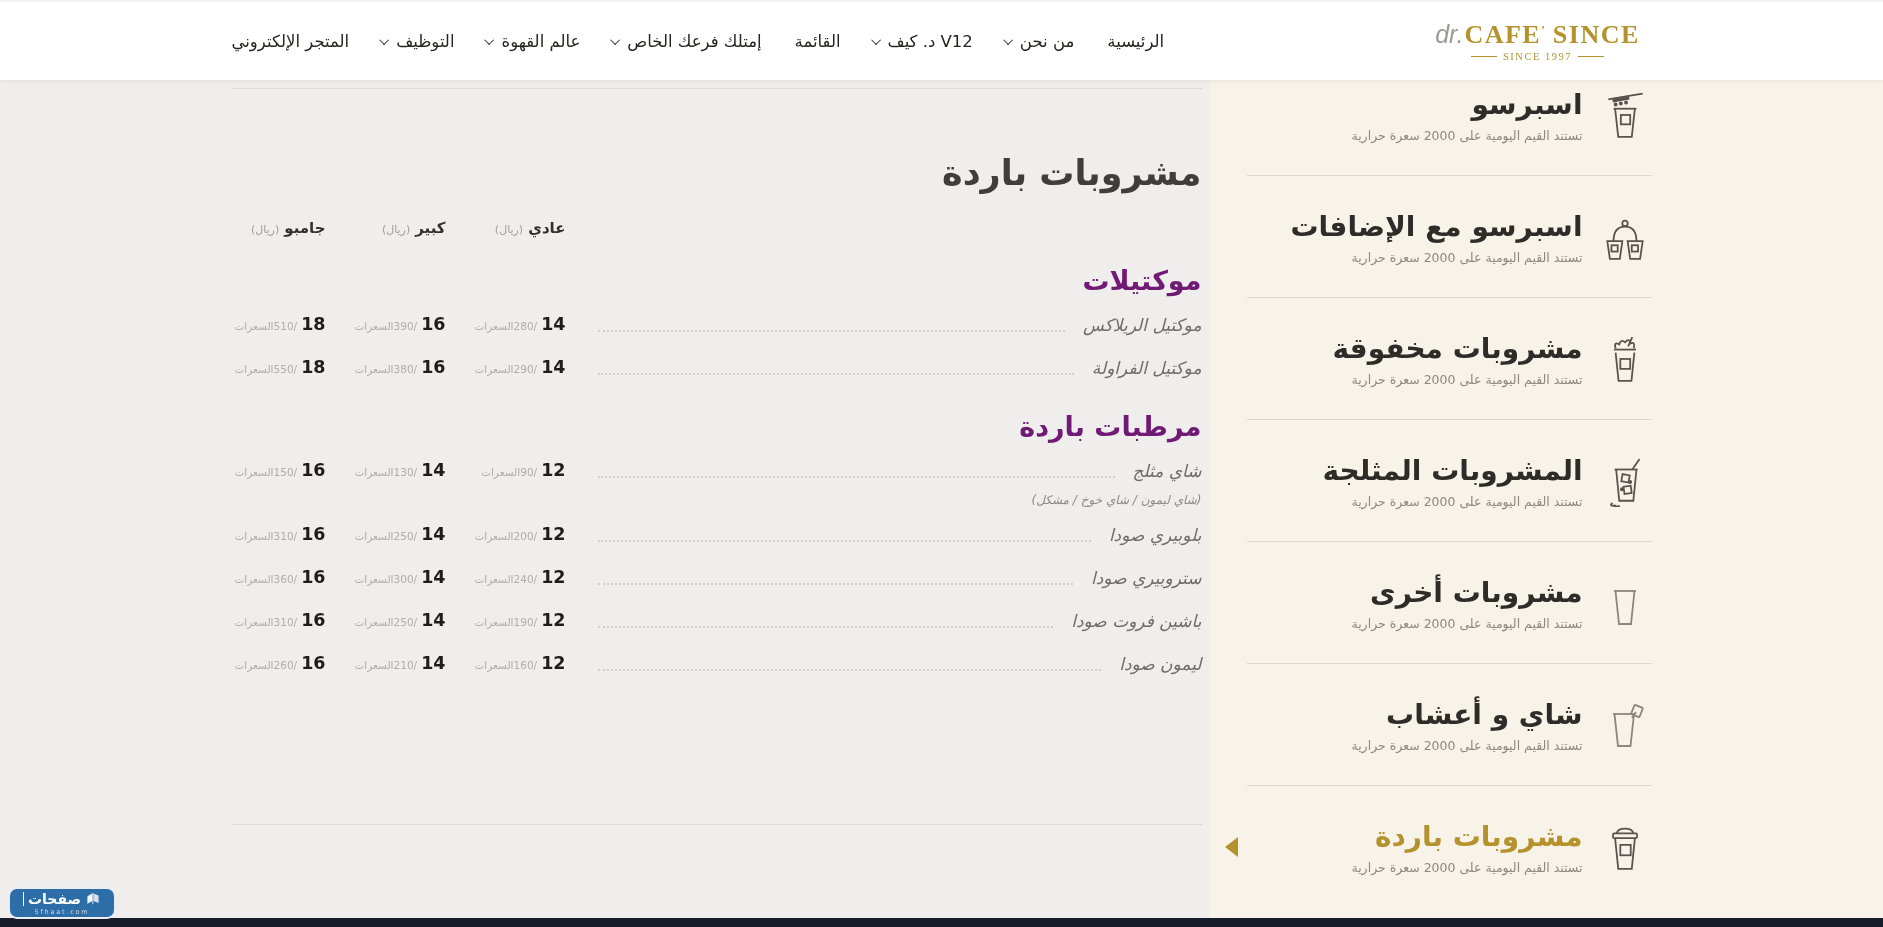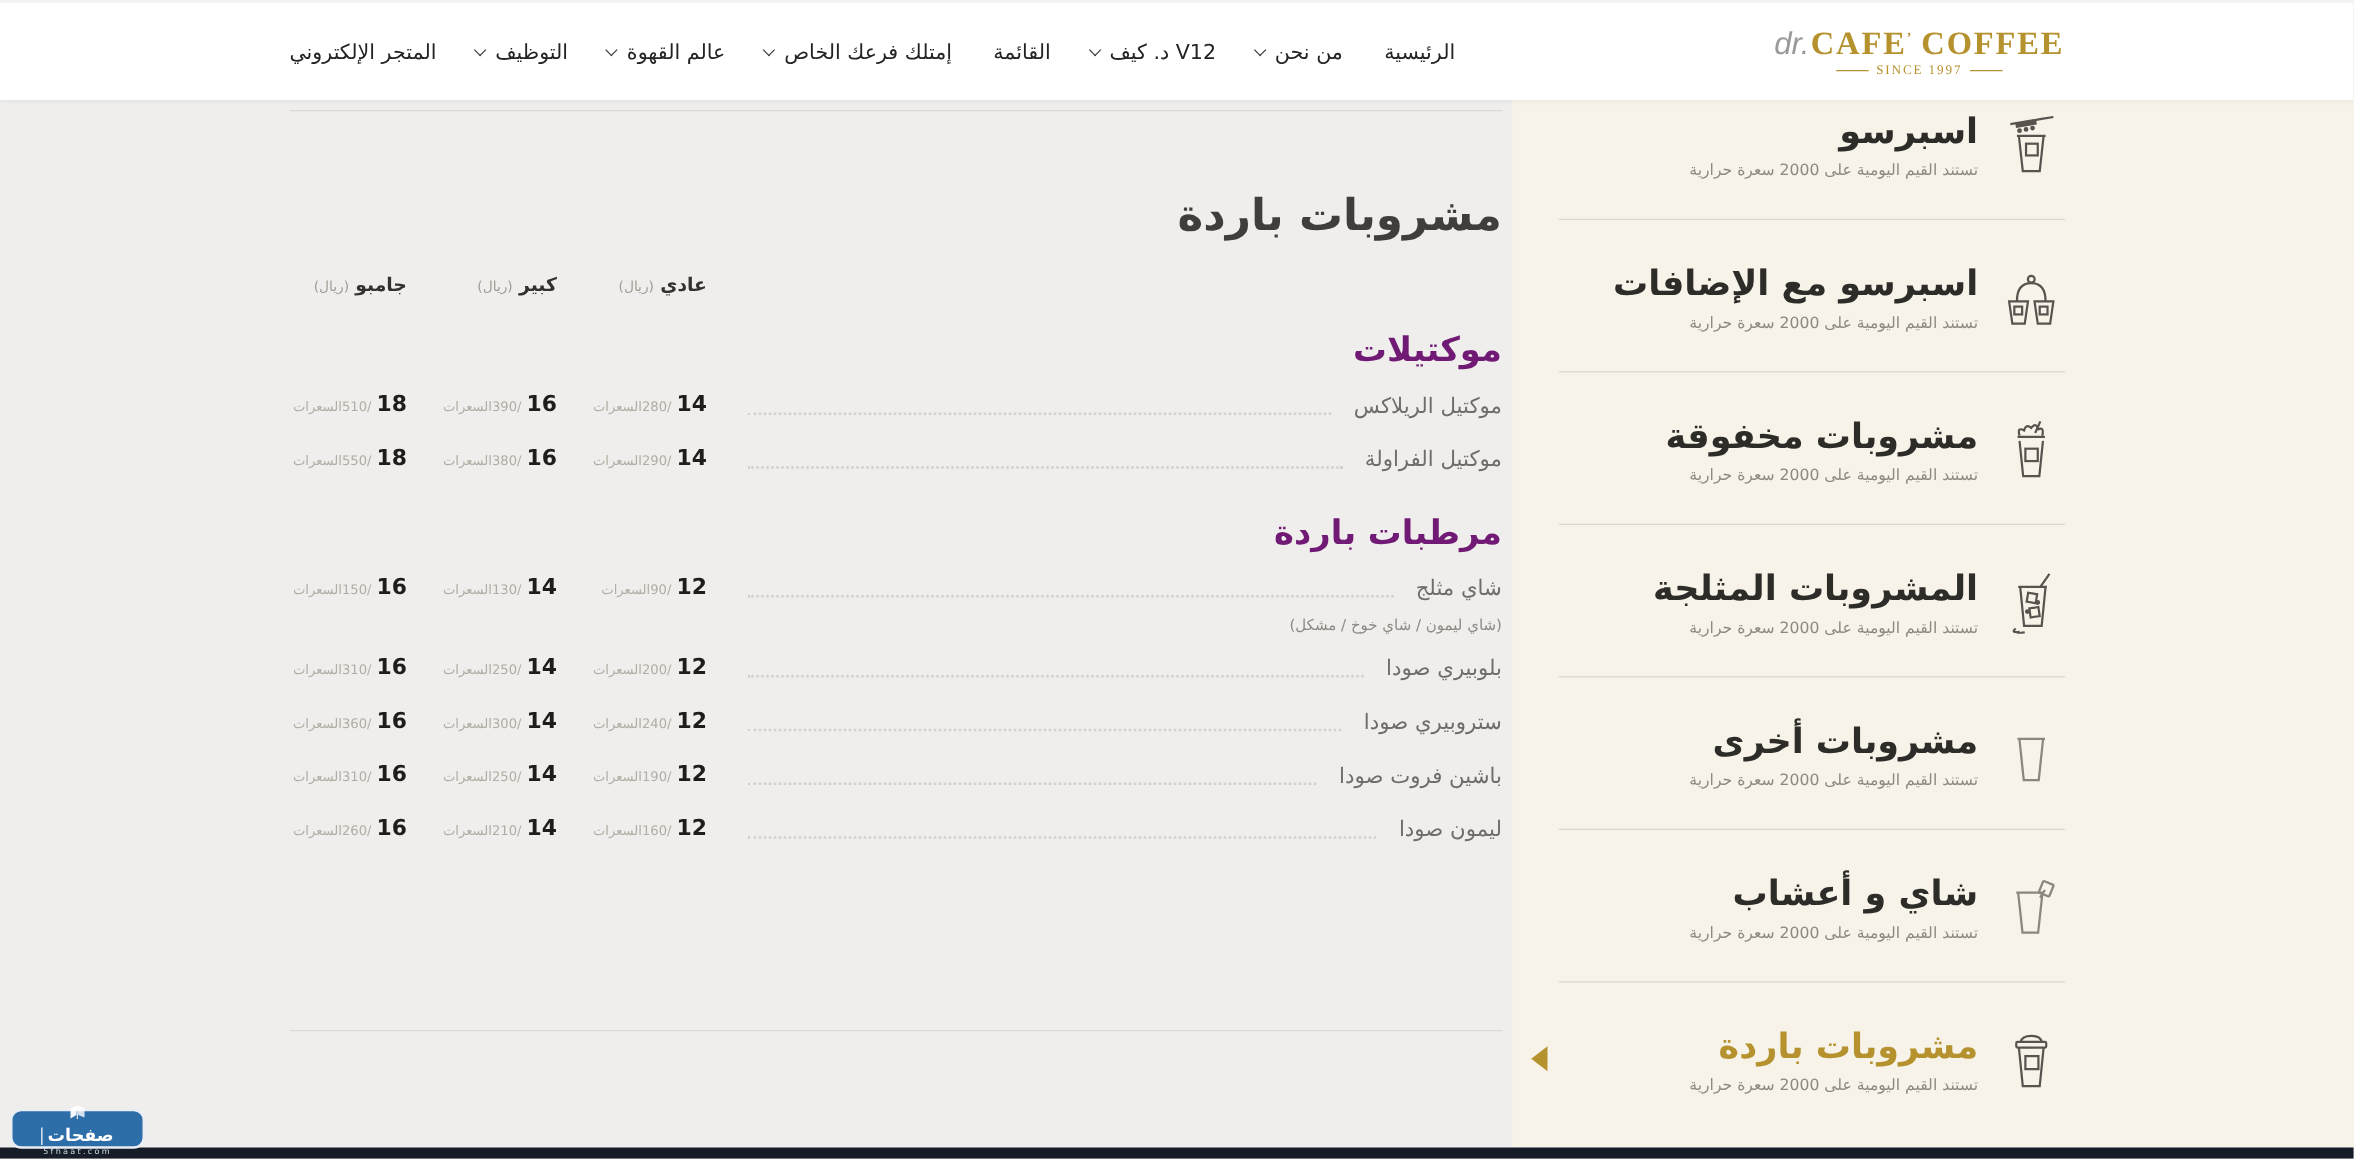--- a/index.html
+++ b/index.html
@@ -62,50 +62,50 @@
   .size-header { margin-top: 26px; display: grid; grid-template-columns: 1fr 120px 120px 120px; }
   .sh-cell { display: flex; align-items: baseline; gap: 5px; padding-right: 26px; }
   .sh-cell.spacer { padding: 0; }
   .sh-name { font-size: 15px; font-weight: bold; color: #34312d; }
   .sh-unit { font-size: 11px; color: #a29d94; margin-left: 22px; }
 
   .section-heading { font-size: 27px; font-weight: bold; color: #701a75; text-align: right; margin-top: 28px; }
   .section-note { font-size: 13px; color: #8d8983; text-align: right; margin-top: 8px; }
   .rows { margin-top: 14px; }
   .menu-row { display: grid; grid-template-columns: 1fr 120px 120px 120px; align-items: start; margin-bottom: 13px; }
-  .name-cell { min-height: 30px; }
+  .name-cell { min-height: 30px; font-style: italic; }
   .name-line { display: flex; align-items: center; min-height: 30px; }
   .item-name { font-size: 17px; color: #6f6d69; white-space: nowrap; }
   .dots { flex: 1; border-bottom: 2px dotted #d3d0ca; align-self: flex-end; margin: 0 18px 8px 6px; }
   .item-note { font-size: 12px; color: #8d8983; text-align: right; margin-top: 7px; }
   .price-cell { display: flex; align-items: baseline; gap: 4px; padding-right: 26px; padding-top: 4px; height: 30px; }
   .price-num { font-size: 17.5px; font-weight: bold; color: #1e1d1b; }
   .price-cal { font-size: 10.5px; color: #b2ada4; }
 
   
   .footer-strip { position: absolute; left: 0; right: 0; bottom: 0; height: 9px; background: #161d29; }
   .badge { position: absolute; left: 8px; bottom: 8px; width: 108px; height: 32px;
     background: #2d6da8; border: 2px solid #e9eef4; border-radius: 9px;
     display: flex; flex-direction: column; align-items: center; justify-content: center; cursor: pointer; z-index: 9; }
-  .badge-row { display: flex; align-items: center; gap: 4px; flex-direction: column; }
+  .badge-row { display: flex; align-items: center; gap: 4px; }
   .badge-label { color: #ffffff; font-weight: bold; font-size: 14px; line-height: 14px; border-left: 1.5px solid #ffffff; padding-left: 4px; }
   .badge-url { color: #cfdbe8; font-size: 6.5px; letter-spacing: 1.8px; direction: ltr; margin-top: 1px; }
   svg { display: block; }
 </style>
 </head>
 <body>
 
 <div class="page">
 
   <header>
     <div class="header-inner">
       <div class="logo">
         <div class="logo-row">
           <span class="logo-dr">dr.</span>
-          <span class="logo-main"><span>CAFE</span><span class="tm">’</span> <span>COFFEE</span></span>
+          <span class="logo-main"><span>CAFE</span><span class="tm">’</span> <span>SINCE</span></span>
         </div>
         <div class="logo-since">
           <span class="dash"></span>
             <span>SINCE 1997</span>
             <span class="dash"></span>
         </div>
       </div>
       <nav id="main-nav">
           <a class="nav-item">
             <span>الرئيسية</span>

